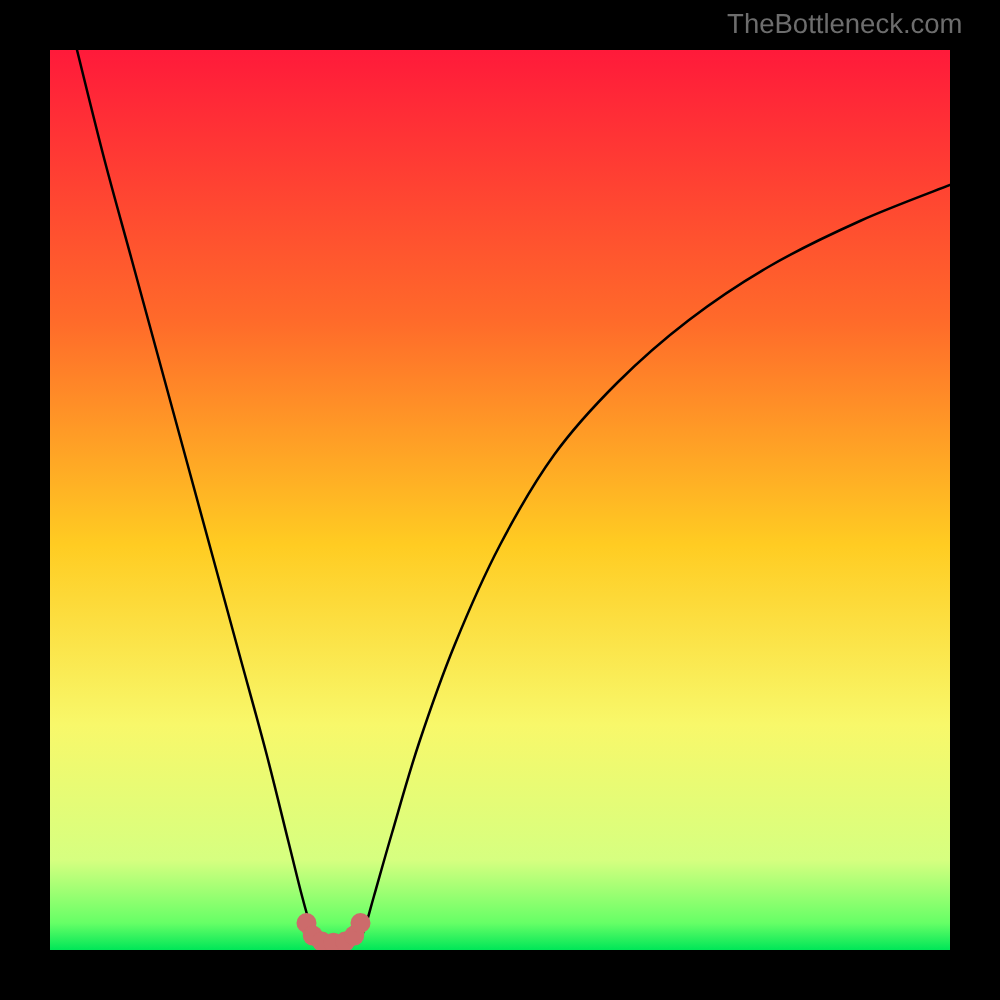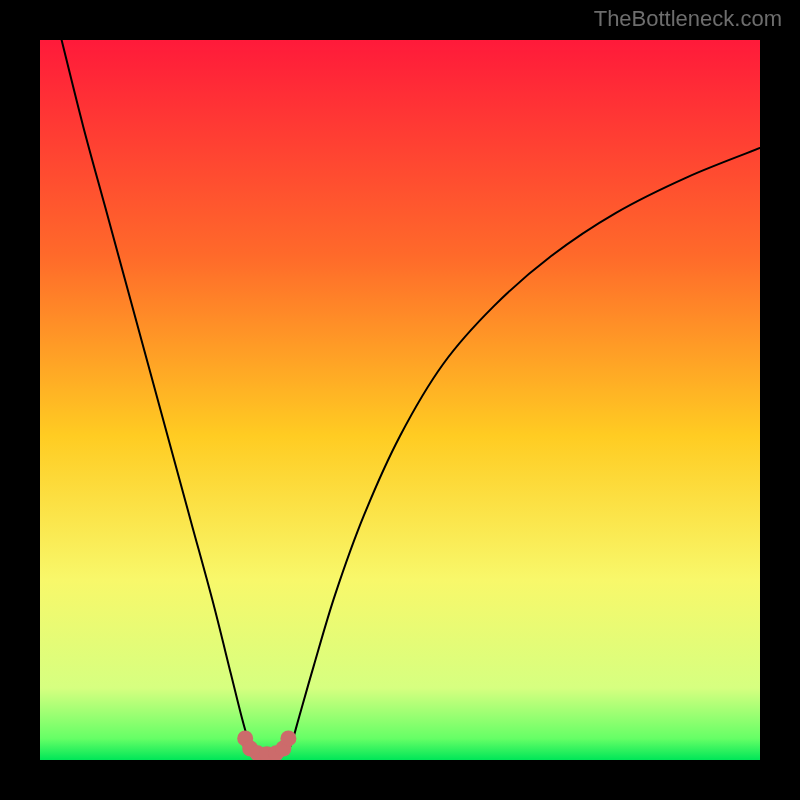--- a/index.html
+++ b/index.html
@@ -7,21 +7,21 @@
     padding: 0;
     width: 800px;
     height: 800px;
     background: #000;
     position: relative;
     font-family: Arial, sans-serif;
   }
   .watermark {
     position: absolute;
     top: 6px;
-    right: 18px;
+    right: 30px;
     color: #6d6d6d;
     font-size: 22px;
     font-weight: 500;
     z-index: 10;
   }
   .plot-area {
     position: absolute;
     left: 40px;
     top: 40px;
     width: 720px;

